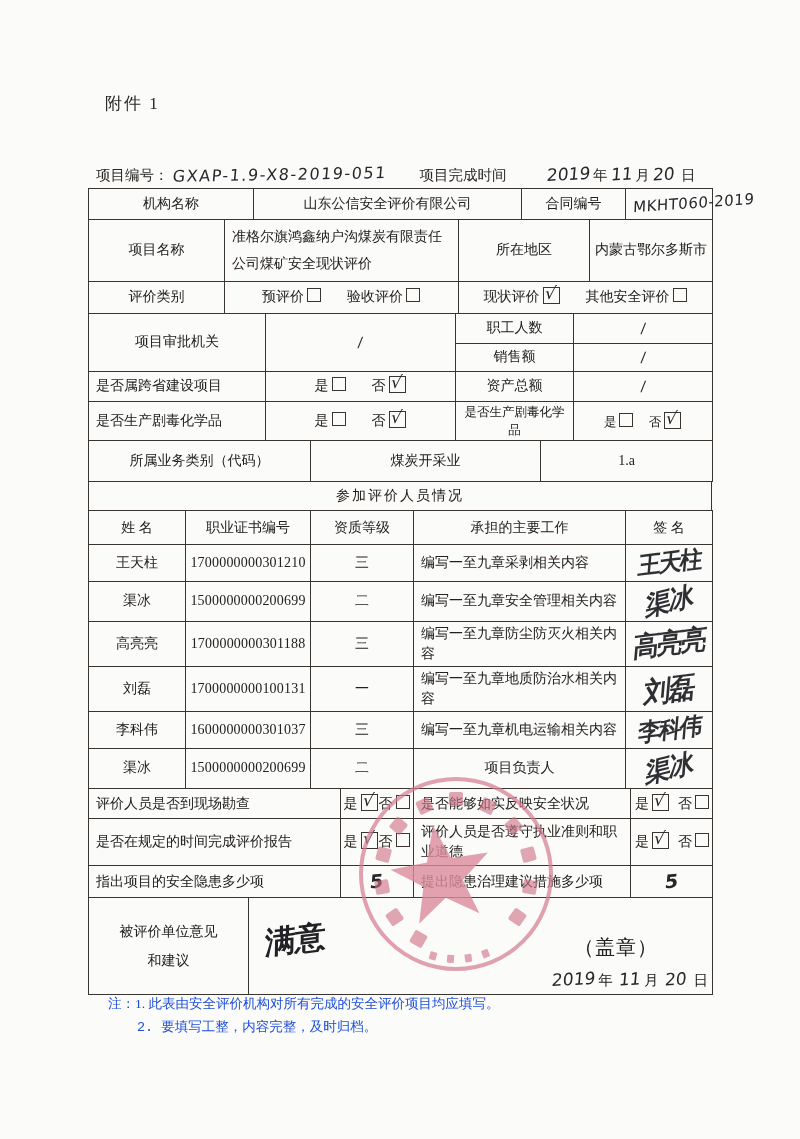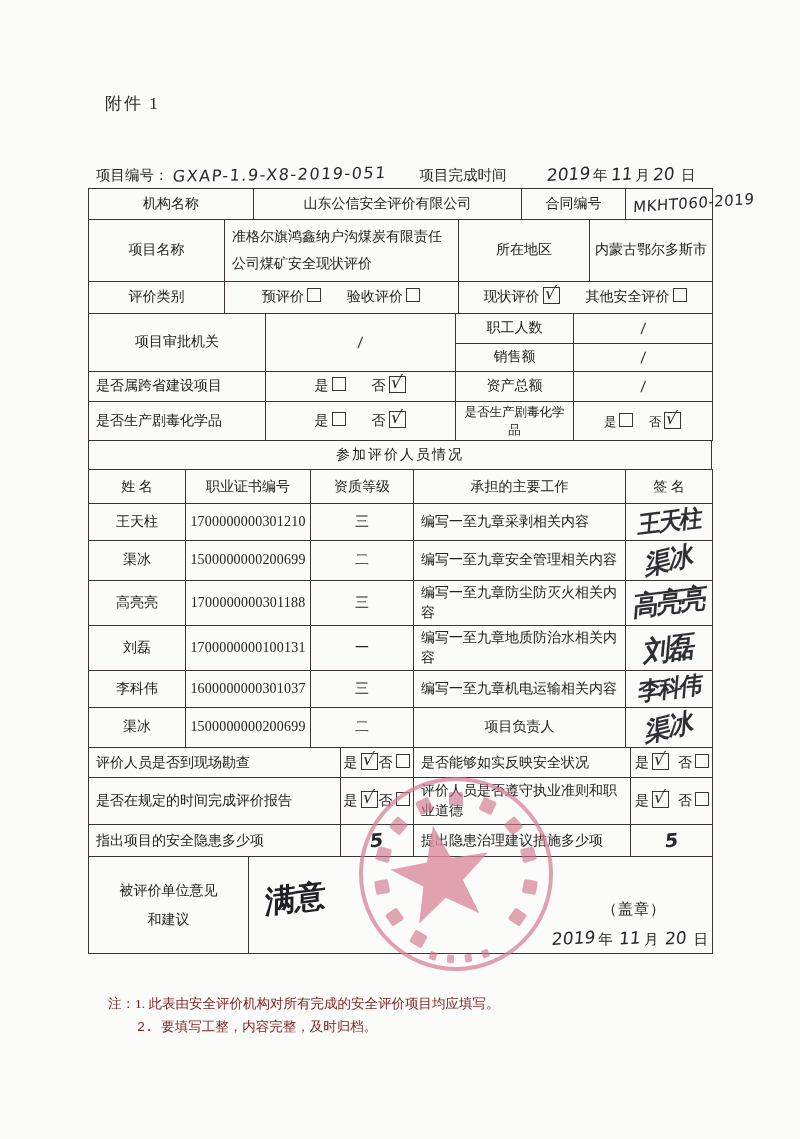--- a/index.html
+++ b/index.html
@@ -74,28 +74,28 @@
     position:absolute;left:1px;top:-7px;font-size:17px;font-style:normal;
     color:#222126;font-family:"DejaVu Sans",sans-serif;
     transform:skewX(-8deg);
   }
   .opt{white-space:nowrap;}
   .gap{display:inline-block;width:18px;}
   .gap-s{display:inline-block;width:8px;}
   
   .opinion-value{position:relative;height:95px;}
   .opinion-satisfy{position:absolute;left:16px;top:18px;}
-  .seal-label{position:absolute;right:46px;bottom:32px;font-size:15px;letter-spacing:1px;}
+  .seal-label{position:absolute;right:54px;bottom:32px;font-size:20px;letter-spacing:1px;}
   .seal-date{position:absolute;right:4px;bottom:2px;font-size:14.5px;white-space:nowrap;}
   
   .stamp{position:absolute;left:268px;top:583px;width:200px;height:206px;pointer-events:none;}
   
   .notes{
     position:absolute;left:108px;top:992px;width:620px;
-    font-size:13.5px;line-height:1.75;color:#7f1d1d;
+    font-size:13.5px;line-height:1.75;color:#1d4ed8;
   }
   .notes .l2{margin-left:29px;font-family:Liberation Mono, monospace;}
 </style>
 </head>
 <body>
 
 <div class="page">
 
   <div class="attachment">附件 1</div>
 
@@ -206,20 +206,34 @@
         <td class="small">是否生产剧毒化学品</td>
         <td class="small">
           <span class="opt"><span>是</span><span class="cb"></span></span>
           <span class="gap-s"></span>
           <span class="opt"><span>否</span><span class="cb on"><i class="tick">√</i></span></span>
         </td>
       </tr>
     </tbody>
       </table>
 
+    <table class="tbl">
+      <colgroup>
+          <col style="width:222px">
+          <col style="width:230px">
+          <col style="width:172px">
+        </colgroup>
+      <tbody>
+          <tr style="height:41px">
+        <td>所属业务类别（代码）</td>
+        <td>煤炭开采业</td>
+        <td>1.a</td>
+      </tr>
+    </tbody>
+      </table>
 
     <table class="tbl">
       <tbody>
           <tr style="height:29px">
         <td class="sec">参加评价人员情况</td>
       </tr>
     </tbody>
       </table>
 
     <table class="tbl">

